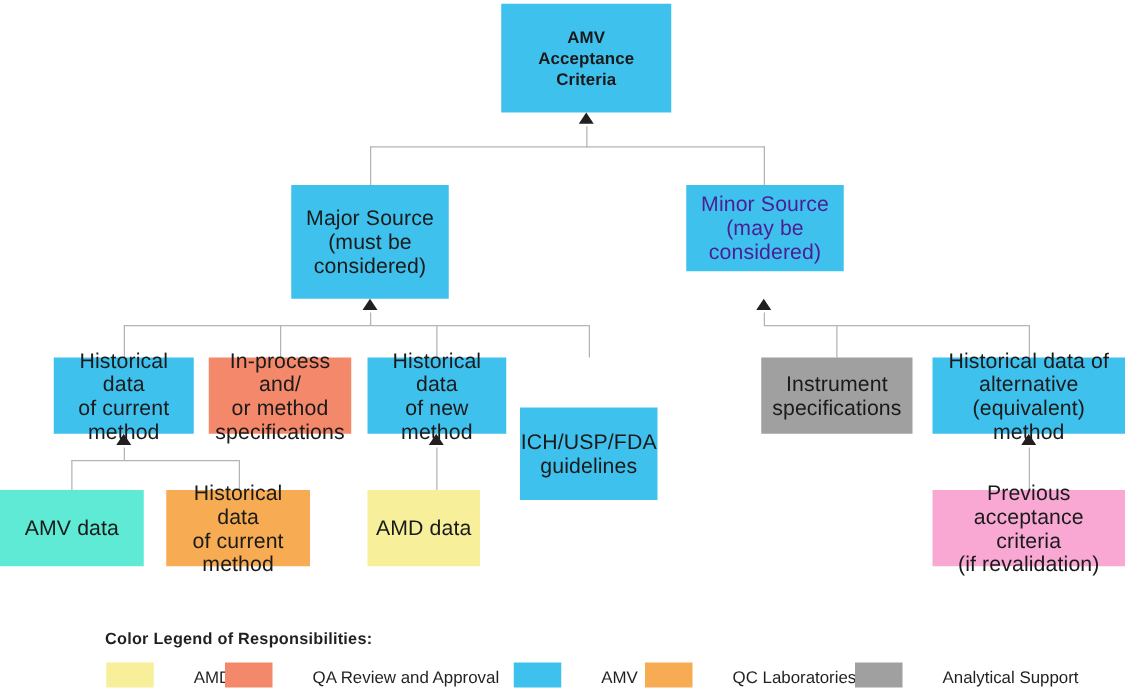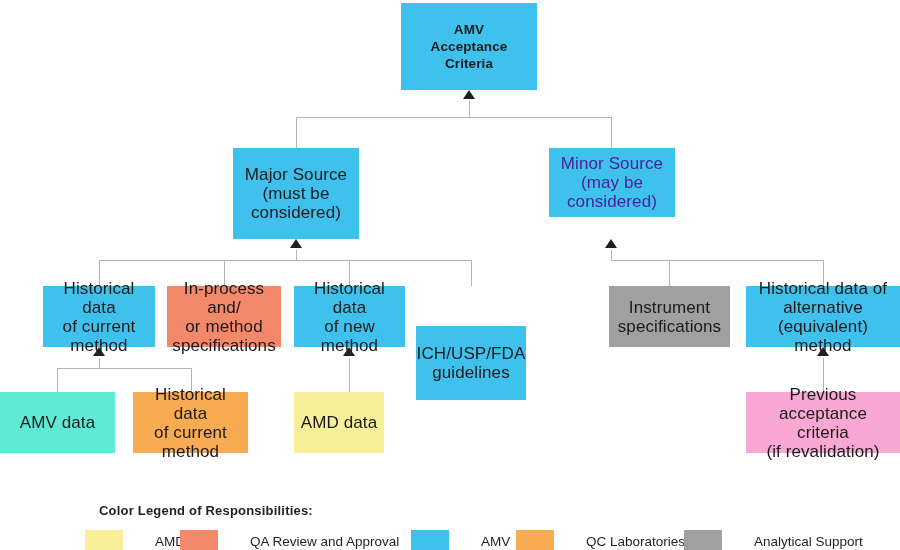--- a/index.html
+++ b/index.html
@@ -55,21 +55,21 @@
   
   #legend {
     position: absolute;
     left: 0;
     top: 488px;
     width: 900px;
     height: 62px;
   }
   #legend-title {
     position: absolute;
-    left: 99px;
+    left: 84px;
     top: 15px;
     font-size: 13px;
     font-weight: bold;
     color: #231f20;
     letter-spacing: 0.2px;
   }
   .legend-item {
     position: absolute;
     top: 42px;
     height: 22px;

